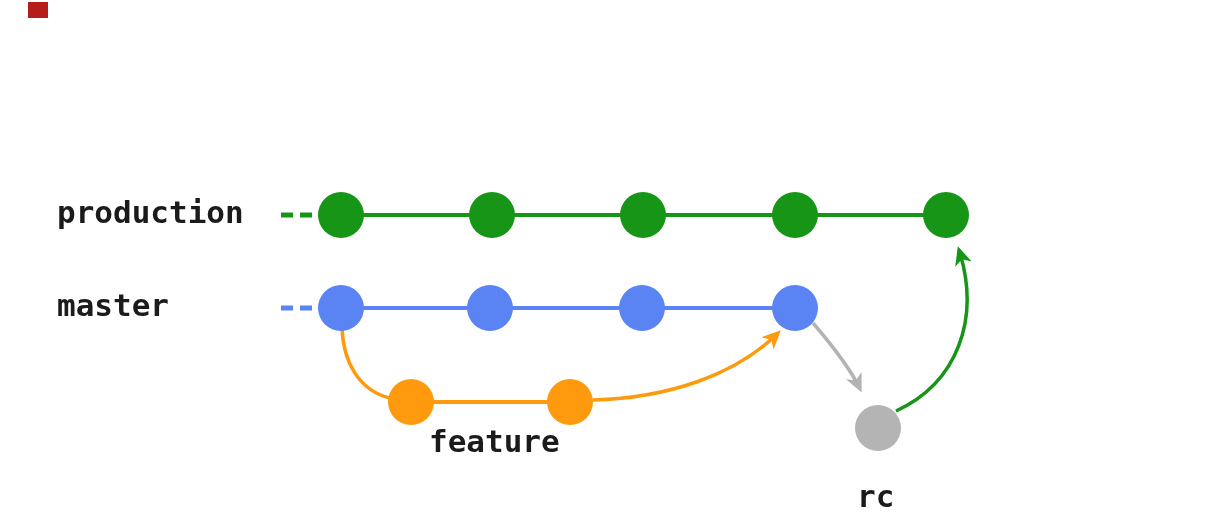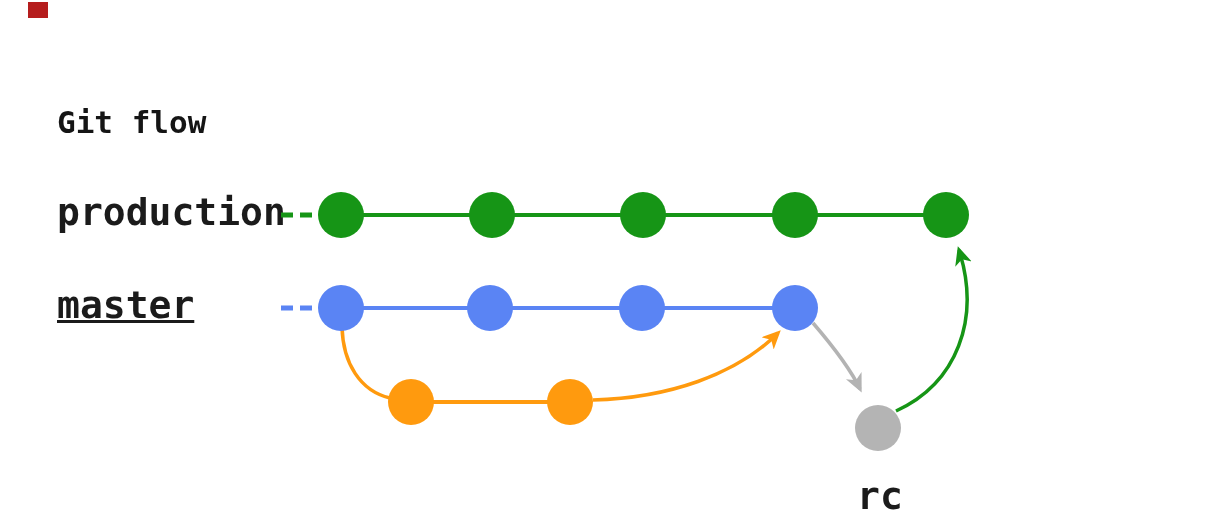--- a/index.html
+++ b/index.html
@@ -19,61 +19,61 @@
     inset: 0;
   }
   svg.diagram {
     position: absolute;
     left: 0;
     top: 0;
   }
   .label {
     position: absolute;
     font-weight: 700;
-    font-size: 38px;
+    font-size: 31px;
     line-height: 36px;
     color: #1b1b1b;
     white-space: nowrap;
     letter-spacing: 0px;
   }
   .title {
     position: absolute;
     left: 57px;
     top: 104px;
     font-weight: 700;
     font-size: 31px;
     line-height: 36px;
     color: #151515;
     white-space: nowrap;
   }
   .label-production { left: 57px; top: 194px; }
-  .label-master     { left: 57px; top: 287px; text-decoration: underline; }
+  .label-master     { left: 57px; top: 287px; }
   .label-feature    { left: 429px; top: 423px; }
   .label-rc         { left: 857px; top: 478px; }
   .corner-mark {
     position: absolute;
     left: 28px;
     top: 2px;
     width: 20px;
     height: 16px;
   }
 </style>
 </head>
 <body>
 
 <div class="stage">
 
   <div class="corner-mark" style="position:absolute;left:28px;top:2px;width:20px;height:16px;background:#b51d1d;"></div>
 
-  <div class="title">Git flow</div>
 
   <div class="label label-production">production</div>
 
   <div class="label label-master">master</div>
 
+  <div class="label label-feature">feature</div>
 
   <div class="label label-rc">rc</div>
 
   <svg class="diagram" width="1217" height="529" viewBox="0 0 1217 529">
     <defs>
       <marker id="arrow-feature" viewBox="0 0 10 10" refX="7.5" refY="5" markerWidth="5.6" markerHeight="5.6" orient="auto-start-reverse">
         <path d="M 0 0.6 L 9.5 5 L 0 9.4 L 2.6 5 z" fill="#ff9a0e"></path>
       </marker>
       <marker id="arrow-rc" viewBox="0 0 10 10" refX="7.5" refY="5" markerWidth="5.6" markerHeight="5.6" orient="auto-start-reverse">
         <path d="M 0 0.6 L 9.5 5 L 0 9.4 L 2.6 5 z" fill="#b3b3b3"></path>

